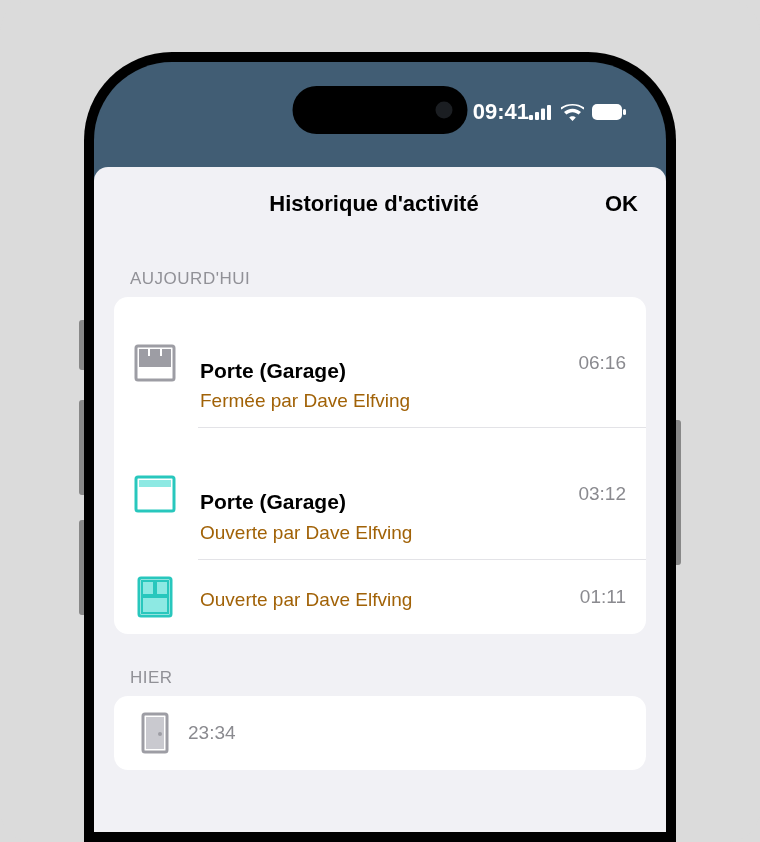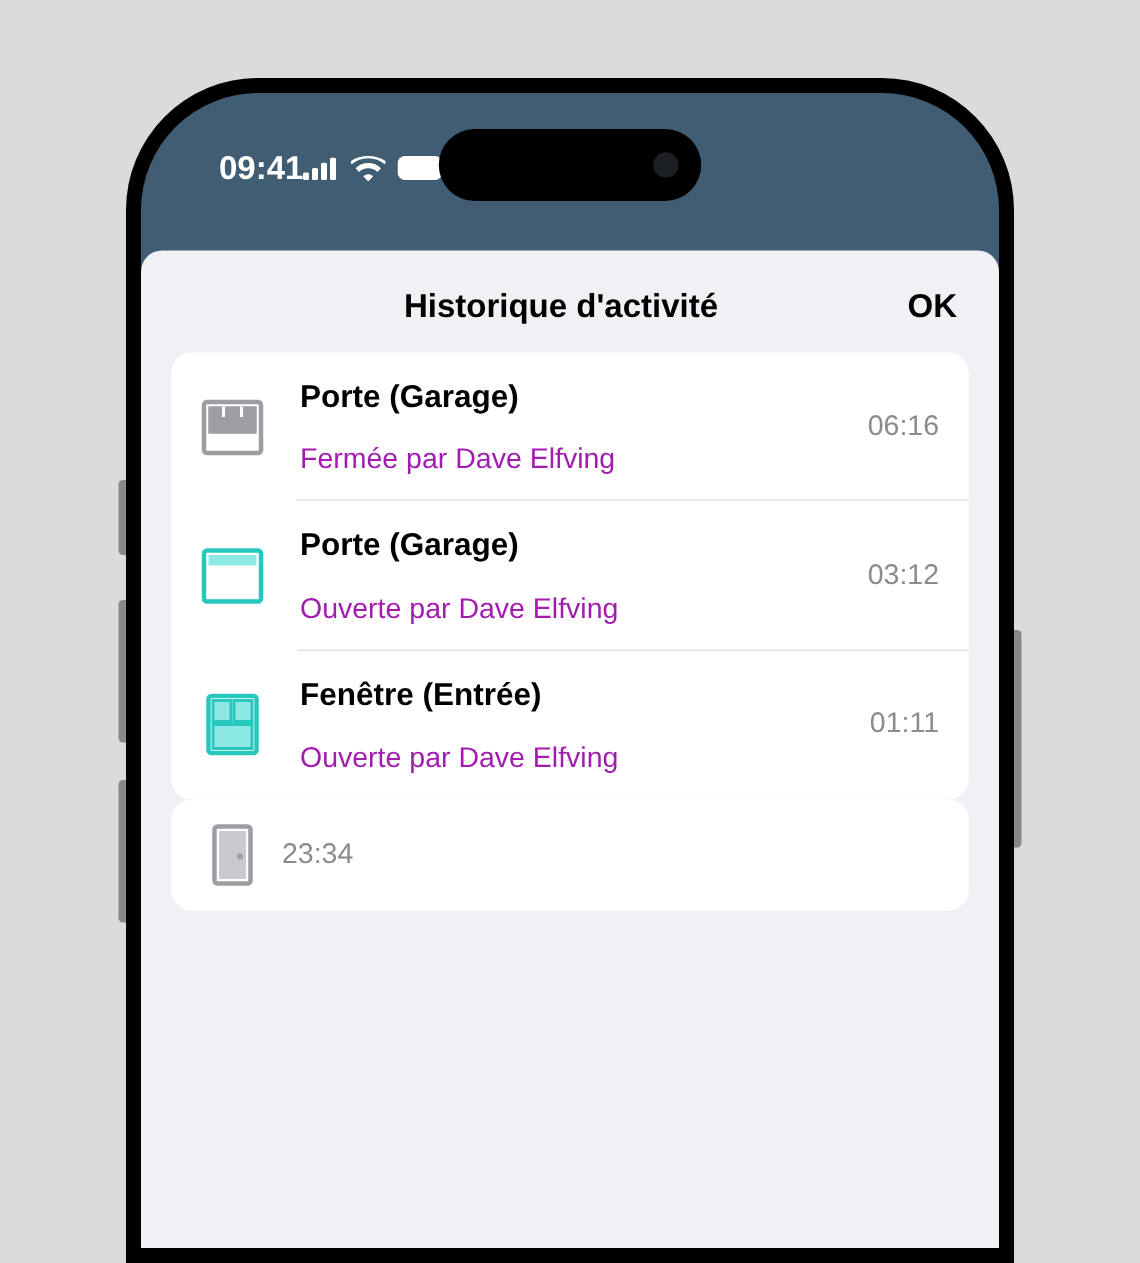--- a/index.html
+++ b/index.html
@@ -96,21 +96,21 @@
       right: 15px;
       top: 50%;
       transform: translateY(-50%);
       width: 17px;
       height: 17px;
       background: #1b1e22;
       border-radius: 50%;
     }
     .status-bar {
       display: flex;
-      justify-content: flex-start;
+      justify-content: flex-end;
       align-items: center;
       padding: 30px 40px 10px 52px;
       color: #fff;
       font-weight: 600;
       font-size: 22px;
       height: 80px;
     }
     .status-right {
       display: flex;
       align-items: center;
@@ -184,25 +184,26 @@
       flex: 1;
       margin-left: 24px;
       display: flex;
       flex-direction: column;
     }
     .row-title {
       font-size: 21px;
       font-weight: 600;
       color: #000;
       line-height: 1.3;
+      margin-top: 44px;
     }
     .row-subtitle {
       font-size: 19px;
-      color: #a21caf;
-      margin-top: 18px;
+      color: #a16207;
+      margin-top: 6px;
     }
     .row-time {
       font-size: 19px;
       color: #8a8a8f;
       margin-left: 12px;
       flex-shrink: 0;
     }
   </style>
 </head>
 <body>
@@ -235,20 +236,21 @@
             </svg>
         </div>
       </div>
 
       <div class="app-content">
         <div class="header">
           <span class="title">Historique d'activité</span>
           <span class="ok-btn">OK</span>
         </div>
 
+        <div class="section-header">AUJOURD'HUI</div>
         <div class="card">
 
           <div class="row">
             <div class="icon-box">
               <svg width="42" height="42" viewBox="0 0 42 42">
                   <rect x="2" y="4" width="38" height="34" rx="2" fill="none" stroke="#9d9da4" stroke-width="3"></rect>
                   <rect x="5" y="7" width="32" height="18" fill="#9d9da4"></rect>
                   <rect x="5" y="7" width="32" height="18" fill="#9d9da4"></rect>
                   <line x1="15" y1="7" x2="15" y2="14" stroke="#fff" stroke-width="2"></line>
                   <line x1="27" y1="7" x2="27" y2="14" stroke="#fff" stroke-width="2"></line>
@@ -278,28 +280,28 @@
           <div class="row">
             <div class="icon-box">
               <svg width="42" height="42" viewBox="0 0 42 42">
                   <rect x="5" y="2" width="32" height="38" rx="2" fill="none" stroke="#28c7bd" stroke-width="3"></rect>
                   <rect x="8" y="5" width="12" height="14" fill="#8de9e3" stroke="#28c7bd" stroke-width="2"></rect>
                   <rect x="22" y="5" width="12" height="14" fill="#8de9e3" stroke="#28c7bd" stroke-width="2"></rect>
                   <rect x="8" y="21" width="26" height="16" fill="#8de9e3" stroke="#28c7bd" stroke-width="2"></rect>
                 </svg>
             </div>
             <div class="row-content">
-              <span class="row-title">Fenêtre (Entrée)</span>
               <span class="row-subtitle">Ouverte par Dave Elfving</span>
             </div>
             <span class="row-time">01:11</span>
           </div>
 
         </div>
 
+        <div class="section-header">HIER</div>
         <div class="card">
 
           <div class="row">
             <div class="icon-box">
               <svg width="42" height="42" viewBox="0 0 42 42">
                   <rect x="9" y="2" width="24" height="38" rx="2" fill="none" stroke="#9d9da4" stroke-width="3"></rect>
                   <rect x="12" y="5" width="18" height="32" fill="#c9c9cf"></rect>
                   <circle cx="26" cy="22" r="2" fill="#9d9da4"></circle>
                 </svg>
             </div>

